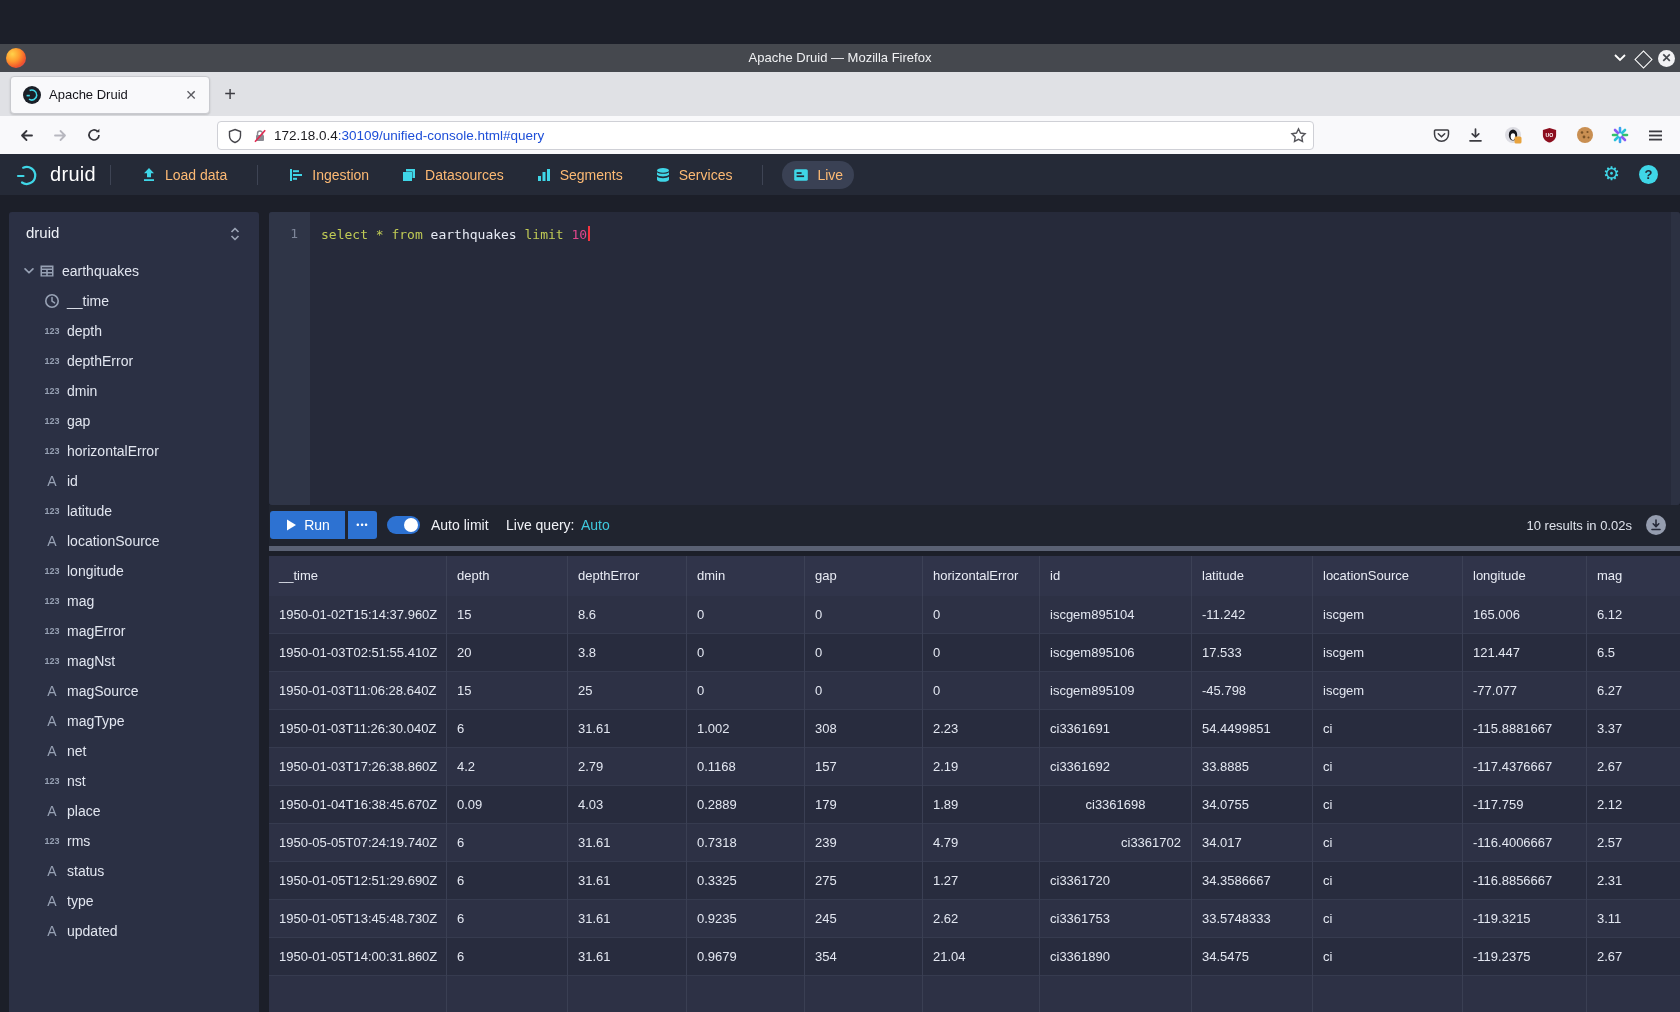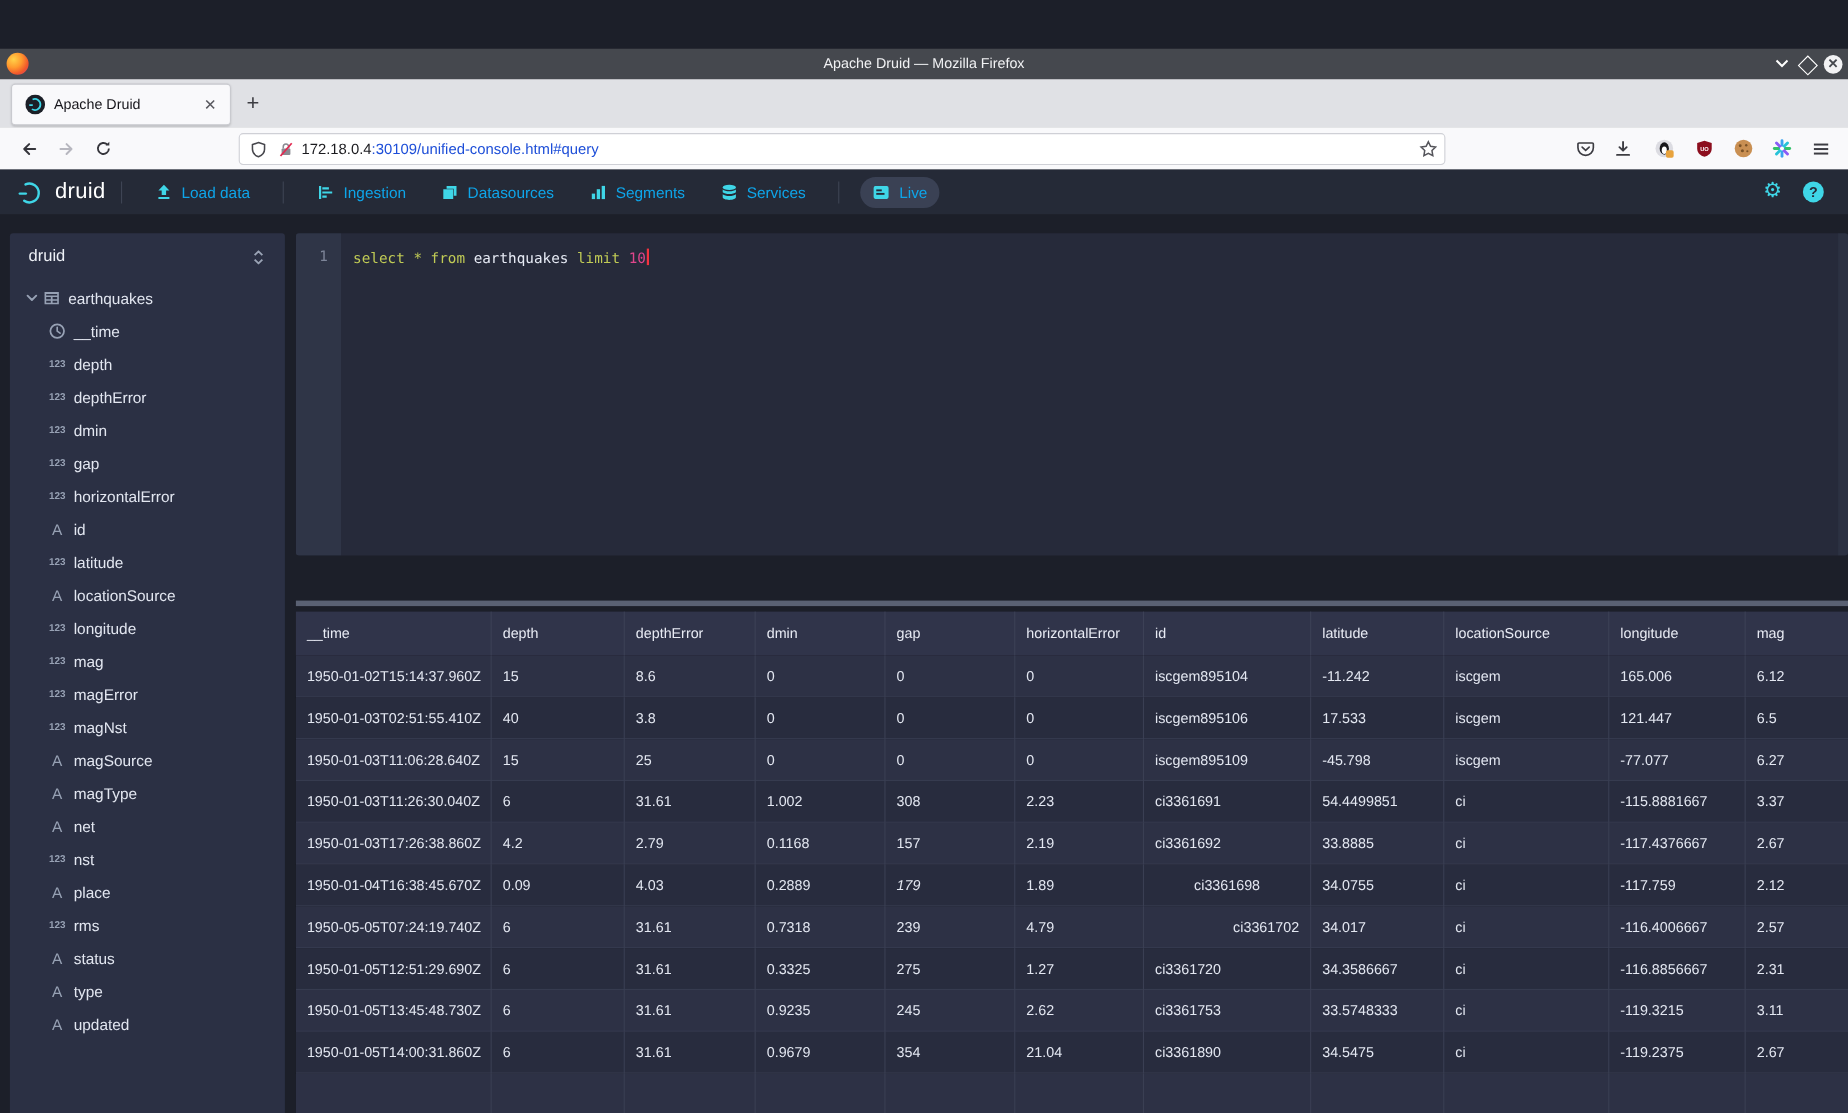--- a/index.html
+++ b/index.html
@@ -38,21 +38,21 @@
   #url-host{color:#1b1b1f;}
   #url-rest{color:#1d4ed8;}
   #url-star{position:absolute;right:6px;top:5px;}
 
   
   #appheader{left:0;top:110px;width:1680px;height:41px;background:#252a37;display:flex;align-items:center;}
   #brand{display:flex;align-items:center;margin-left:14px;}
   #brand-text{color:#ffffff;font-size:20px;margin-left:8px;letter-spacing:.3px;}
   .hdr-divider{width:1px;height:20px;background:#3e4454;margin:0 14px;}
   .nav-item{display:flex;align-items:center;gap:8px;padding:6px 11px;border-radius:15px;
-    color:#0ea5e9;font-size:14px;margin:0 5px;cursor:default;}
+    color:#fdba74;font-size:14px;margin:0 5px;cursor:default;}
   .nav-item.active{background:#3a4154;}
   #hdr-gear{position:absolute;left:1603px;top:9px;color:#3fd6e7;font-size:19px;line-height:22px;}
   #hdr-help{position:absolute;left:1639px;top:11px;width:19px;height:19px;border-radius:50%;background:#3fd6e7;
     color:#252a37;font-size:13px;font-weight:bold;text-align:center;line-height:19px;}
 
   
   #main{left:0;top:151px;width:1680px;height:861px;background:#1c1f29;}
 
   
   #sidebar{left:9px;top:17px;width:250px;height:836px;background:#2b3044;border-radius:3px;overflow:hidden;}
@@ -492,20 +492,42 @@
     </div>
 
     <div id="editor" class="abs">
       <div id="gutter">
         <div id="lineno">1</div>
       </div>
       <div id="codeline"><span class="tok-keyword">select</span><span class="tok-plain"> </span><span class="tok-keyword">*</span><span class="tok-plain"> </span><span class="tok-keyword">from</span><span class="tok-plain"> </span><span class="tok-identifier">earthquakes</span><span class="tok-plain"> </span><span class="tok-keyword">limit</span><span class="tok-plain"> </span><span class="tok-number">10</span><span id="caret"></span></div>
       <div id="editor-vscroll"></div>
     </div>
 
+    <div id="runbar" class="abs">
+      <div id="run-btn">
+        <svg width="12" height="14" viewBox="0 0 12 14">
+            <path d="M2 1.5v11l9-5.5z" fill="#fff"></path>
+          </svg>
+        <span>Run</span>
+      </div>
+      <div id="more-btn">•••</div>
+      <div id="auto-toggle">
+          <div id="auto-knob"></div>
+        </div>
+      <div id="auto-label">Auto limit</div>
+      <div id="livequery-label">Live query:</div>
+      <div id="livequery-value">Auto</div>
+      <div id="results-text">10 results in 0.02s</div>
+      <div id="dl-icon">
+        <svg width="12" height="12" viewBox="0 0 12 12">
+            <path d="M6 1v6M3.2 4.8L6 7.6l2.8-2.8" fill="none" stroke="#272b3a" stroke-width="1.6" stroke-linecap="round" stroke-linejoin="round"></path>
+            <path d="M2 10.5h8" stroke="#272b3a" stroke-width="1.6" stroke-linecap="round"></path>
+          </svg>
+      </div>
+    </div>
 
     <div id="splitter" class="abs"></div>
 
     <div id="thead" class="abs">
         <div class="th" style="width: 178px;">__time</div>
         <div class="th" style="width: 121px;">depth</div>
         <div class="th" style="width: 119px;">depthError</div>
         <div class="th" style="width: 118px;">dmin</div>
         <div class="th" style="width: 118px;">gap</div>
         <div class="th" style="width: 117px;">horizontalError</div>
@@ -524,21 +546,21 @@
           <div class="td" style="width: 118px;">0</div>
           <div class="td" style="width: 117px;">0</div>
           <div class="td" style="width: 152px;">iscgem895104</div>
           <div class="td" style="width: 121px;">-11.242</div>
           <div class="td" style="width: 150px;">iscgem</div>
           <div class="td" style="width: 124px;">165.006</div>
           <div class="td" style="width: 93px;">6.12</div>
         </div>
         <div class="tr dark">
           <div class="td" style="width: 178px;">1950-01-03T02:51:55.410Z</div>
-          <div class="td" style="width: 121px;">40</div>
+          <div class="td" style="width: 121px;">20</div>
           <div class="td" style="width: 119px;">3.8</div>
           <div class="td" style="width: 118px;">0</div>
           <div class="td" style="width: 118px;">0</div>
           <div class="td" style="width: 117px;">0</div>
           <div class="td" style="width: 152px;">iscgem895106</div>
           <div class="td" style="width: 121px;">17.533</div>
           <div class="td" style="width: 150px;">iscgem</div>
           <div class="td" style="width: 124px;">121.447</div>
           <div class="td" style="width: 93px;">6.5</div>
         </div>
@@ -579,21 +601,21 @@
           <div class="td" style="width: 121px;">33.8885</div>
           <div class="td" style="width: 150px;">ci</div>
           <div class="td" style="width: 124px;">-117.4376667</div>
           <div class="td" style="width: 93px;">2.67</div>
         </div>
         <div class="tr dark">
           <div class="td" style="width: 178px;">1950-01-04T16:38:45.670Z</div>
           <div class="td" style="width: 121px;">0.09</div>
           <div class="td" style="width: 119px;">4.03</div>
           <div class="td" style="width: 118px;">0.2889</div>
-          <div class="td" style="width: 118px; font-style: italic;">179</div>
+          <div class="td" style="width: 118px;">179</div>
           <div class="td" style="width: 117px;">1.89</div>
           <div class="td" style="width: 152px; text-align: center;">ci3361698</div>
           <div class="td" style="width: 121px;">34.0755</div>
           <div class="td" style="width: 150px;">ci</div>
           <div class="td" style="width: 124px;">-117.759</div>
           <div class="td" style="width: 93px;">2.12</div>
         </div>
         <div class="tr light">
           <div class="td" style="width: 178px;">1950-05-05T07:24:19.740Z</div>
           <div class="td" style="width: 121px;">6</div>

